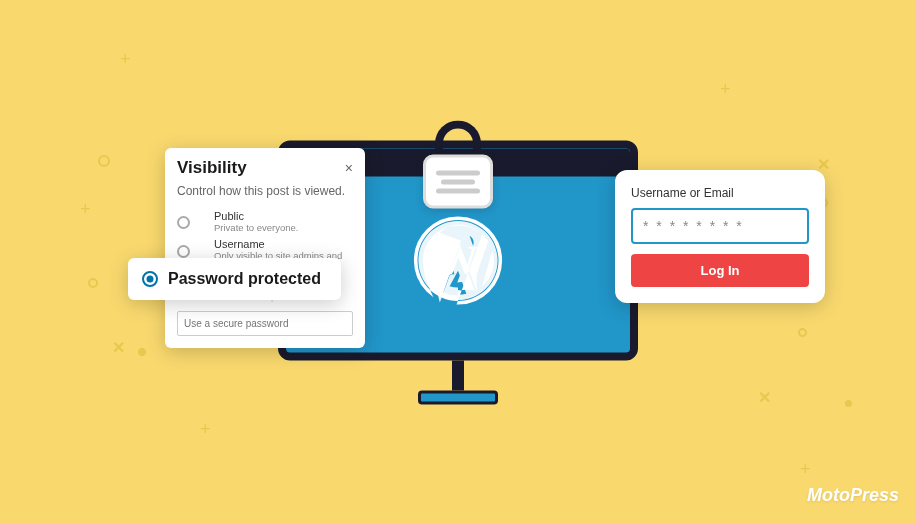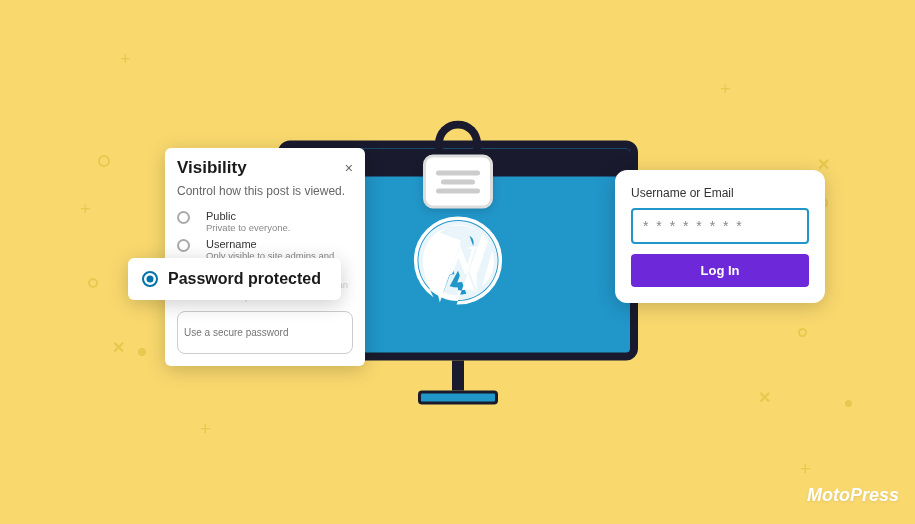--- a/index.html
+++ b/index.html
@@ -155,22 +155,22 @@
     }
 
     .visibility-subtitle {
       color: #666;
       font-size: 12px;
       margin-bottom: 12px;
     }
 
     .radio-option {
       display: flex;
-      align-items: flex-start;
-      gap: 16px;
+      align-items: center;
+      gap: 24px;
       margin-bottom: 4px;
     }
 
     .radio-circle {
       width: 13px;
       height: 13px;
       border-radius: 50%;
       border: 2px solid #aaa;
       flex-shrink: 0;
       margin-top: 1px;
@@ -203,22 +203,22 @@
 
     .radio-desc {
       font-size: 9.5px;
       color: #888;
       line-height: 1.3;
     }
 
     .password-input-field {
       width: 100%;
       border: 1px solid #ccc;
-      border-radius: 8px;
-      padding: 15px 6px;
+      border-radius: 2px;
+      padding: 6px 6px;
       font-size: 10px;
       color: #888;
       margin-top: 4px;
     }
 
     
     .password-protected-badge {
       position: absolute;
       left: 128px;
       top: 258px;
@@ -288,21 +288,21 @@
       padding: 8px 10px;
       font-size: 14px;
       color: #888;
       letter-spacing: 2px;
       margin-bottom: 10px;
       outline: none;
     }
 
     .login-button {
       width: 100%;
-      background: #6d28d9;
+      background: #ef4444;
       color: white;
       border: none;
       border-radius: 4px;
       padding: 9px;
       font-size: 13px;
       font-weight: 600;
       cursor: pointer;
     }
 
     

